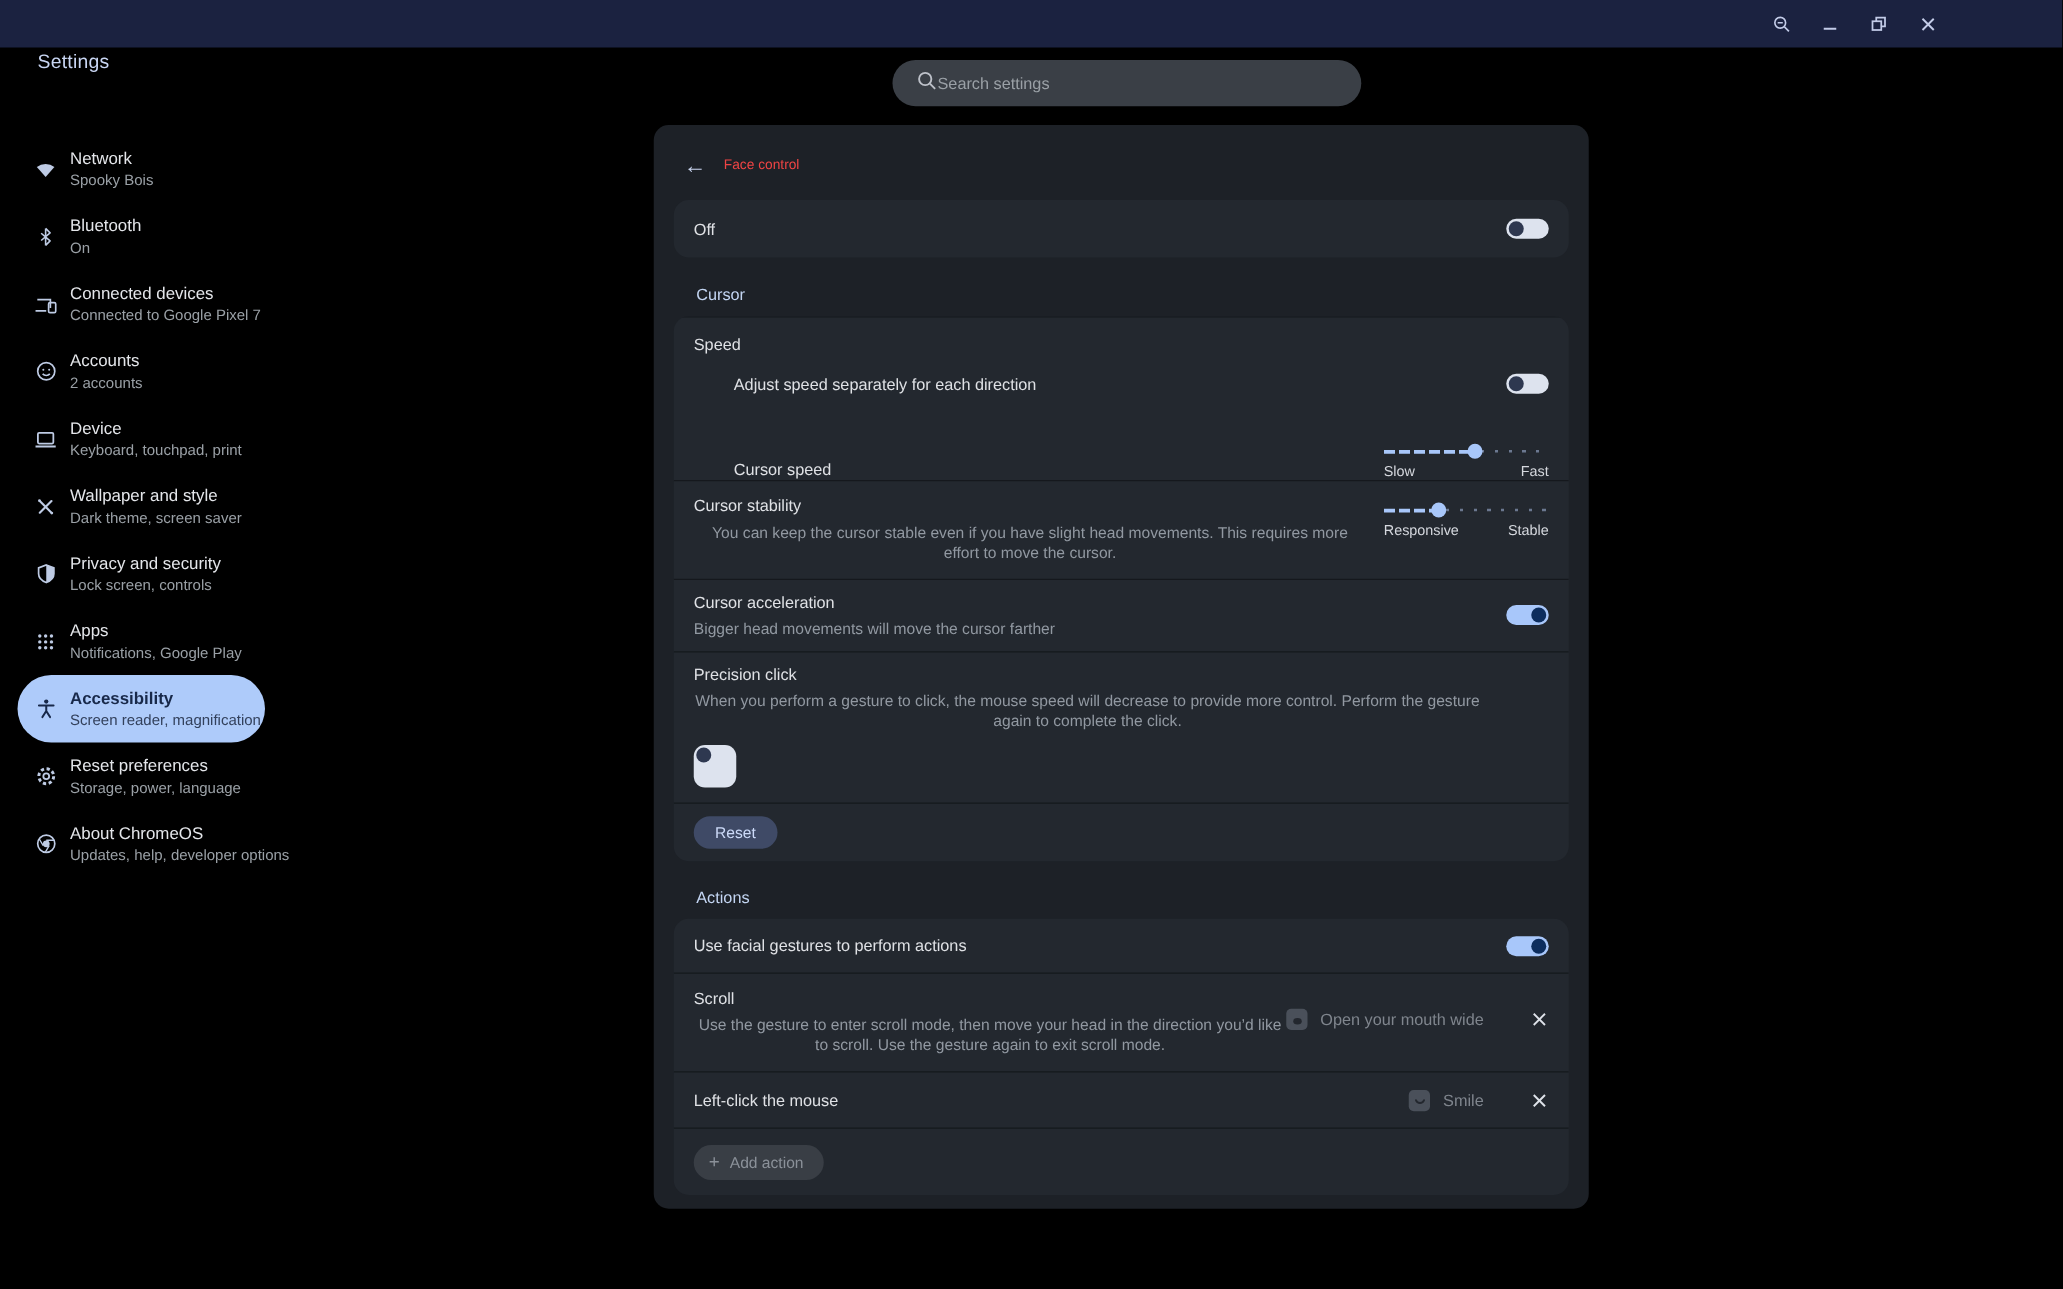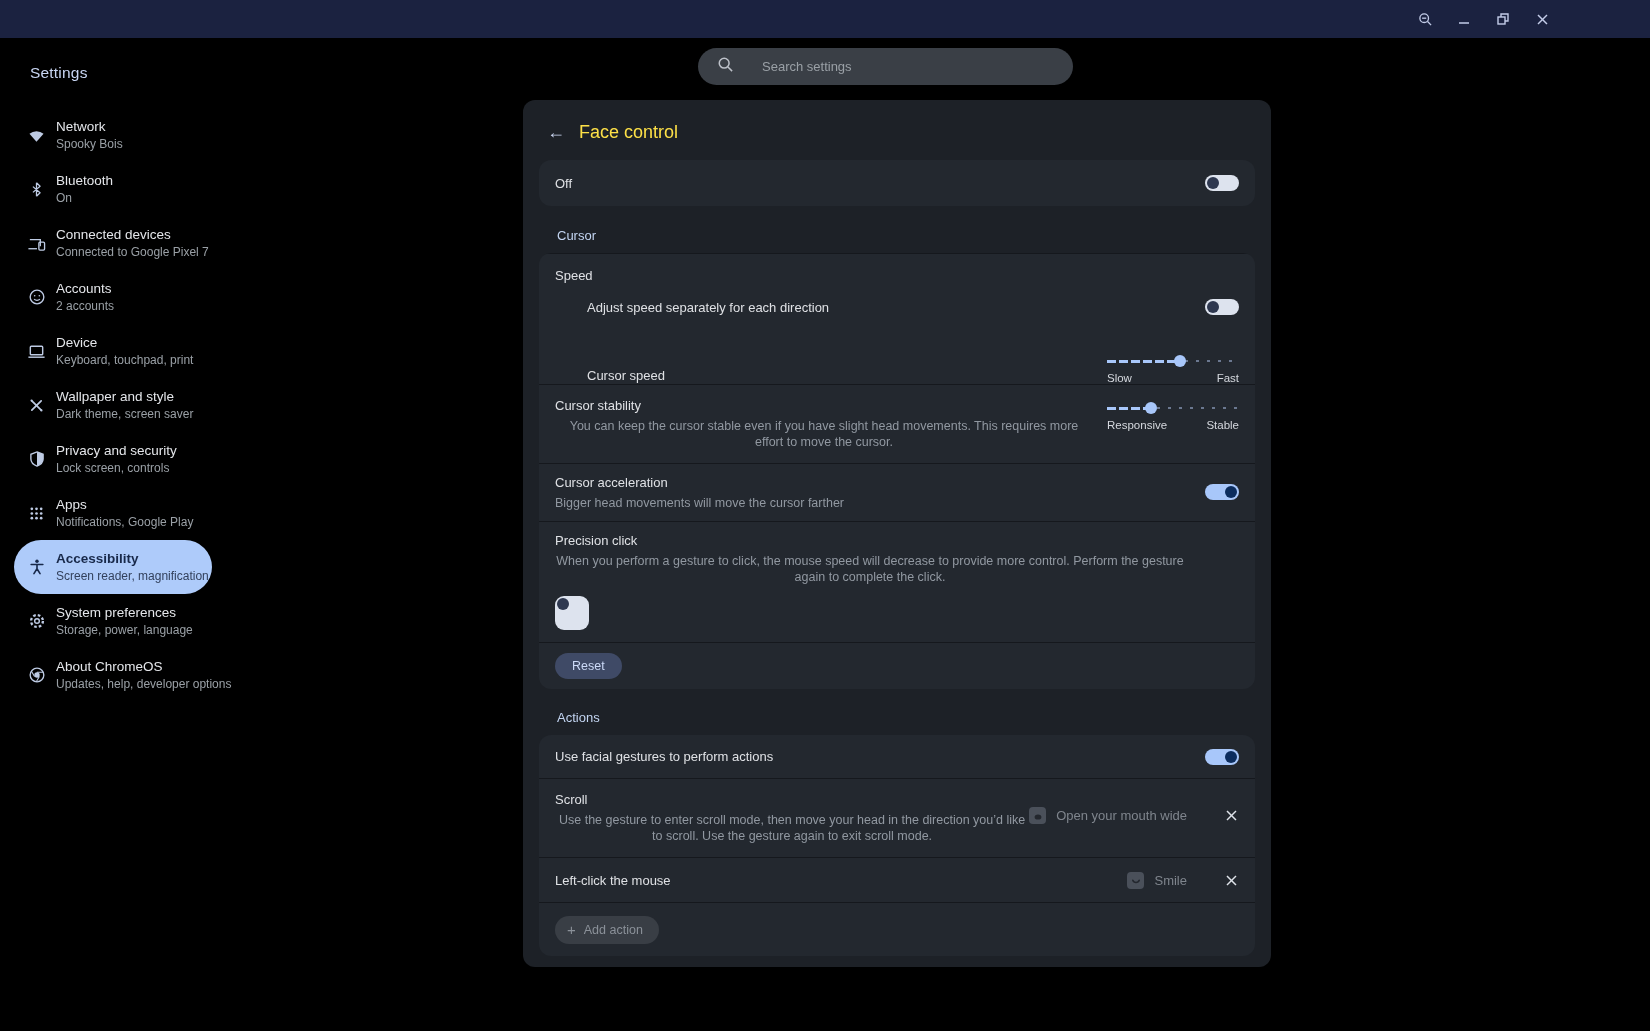--- a/index.html
+++ b/index.html
@@ -6,23 +6,23 @@
   html,body { width:1650px; height:1031px; background:#000; font-family:"Liberation Sans", sans-serif; overflow:hidden; }
   .stage { position:relative; width:1650px; height:1031px; background:#000; }
 
   
   .titlebar { position:absolute; left:0; top:0; width:1650px; height:38px; background:#1b2240;
               display:flex; align-items:center; justify-content:flex-end; gap:23px; padding-right:100px; }
   .tb-icon { width:16px; height:16px; display:flex; align-items:center; justify-content:center; color:#c3cce8; cursor:default; }
   .tb-icon svg { display:block; }
 
   
-  .app-title { position:absolute; left:30px; top:64px; font-size:15.5px; color:#c9d6f3; letter-spacing:.2px; }
-  .search-pill { position:absolute; left:698px; top:48px; width:375px; height:37px; border-radius:19px;
-                 background:#3a3f46; display:flex; align-items:center; padding-left:19px; gap:28px; }
+  .app-title { position:absolute; left:30px; top:41px; font-size:15.5px; color:#c9d6f3; letter-spacing:.2px; }
+  .search-pill { position:absolute; left:714px; top:48px; width:375px; height:37px; border-radius:19px;
+                 background:#3a3f46; display:flex; align-items:center; padding-left:19px; gap:0; }
   .search-pill input { background:transparent; border:none; outline:none; color:#cfd3da; font-size:13px; width:290px;
                        font-family:"Liberation Sans", sans-serif; }
   .search-pill input::placeholder { color:#9aa0a6; }
 
   
   .sidebar { position:absolute; left:0; top:108px; width:240px; }
   .side-item { position:relative; width:198px; margin-left:14px; height:54px; border-radius:27px;
                display:flex; align-items:center; padding-left:13px; gap:10px; cursor:pointer; }
   .side-item .icon { width:19px; height:19px; flex:0 0 19px; display:flex; align-items:center; justify-content:center; color:#becbe4; }
   .side-item .txt { display:flex; flex-direction:column; }
@@ -31,21 +31,21 @@
   .side-item.selected { background:#aecbfa; }
   .side-item.selected .icon { color:#18294a; }
   .side-item.selected .t { color:#18294a; font-weight:700; }
   .side-item.selected .s { color:#33415c; }
 
   
   .panel { position:absolute; left:523px; top:100px; width:748px; height:867px; background:#1d2127; border-radius:12px;
            padding:16px; }
   .panel-header { display:flex; align-items:center; gap:13px; height:32px; padding-left:7px; margin-bottom:12px; }
   .back-btn { width:20px; height:20px; color:#c8d3ee; font-size:18px; line-height:20px; text-align:center; cursor:pointer; }
-  .panel-title { color:#fde047; font-size:18px; }
+  .panel-title { color:#ef4444; font-size:11px; }
 
   .card { background:#23282f; border-radius:12px; width:716px; overflow:hidden; }
   .divider { height:1px; background:#15181d; }
 
   .row { display:flex; align-items:center; padding:0 16px; }
   .row .grow { flex:1; }
   .row-label { font-size:13px; color:#dfe1e5; line-height:17px; }
   .row-desc { font-size:12.5px; color:#9198a1; line-height:16px; margin-top:4px;text-align:center; }
 
   .section-label { font-size:13px; color:#c3d5f2; margin:22px 0 10px 18px; }
@@ -272,21 +272,21 @@
     </div>
 
     <div class="side-item">
       <span class="icon">
         <svg width="18" height="18" viewBox="0 0 20 20" fill="none" stroke="currentColor">
           <circle cx="10" cy="10" r="6.6" stroke-width="2.6" stroke-dasharray="2.9 2.3"></circle>
             <circle cx="10" cy="10" r="2.6" stroke-width="1.6"></circle>
         </svg>
       </span>
       <span class="txt">
-          <span class="t">System preferences</span>
+          <span class="t">Reset preferences</span>
       <span class="s">Storage, power, language</span>
         </span>
     </div>
 
     <div class="side-item">
       <span class="icon">
         <svg width="18" height="18" viewBox="0 0 20 20" fill="none" stroke="currentColor" stroke-width="1.5">
           <circle cx="10" cy="10" r="7.6"></circle>
             <circle cx="10" cy="10" r="3" fill="currentColor" stroke="none"></circle>
           <path d="M10 6.9 H17 M7.3 11.6 L3.8 5.8 M12.6 11.6 L9.2 17.5" stroke-width="1.2"></path>

